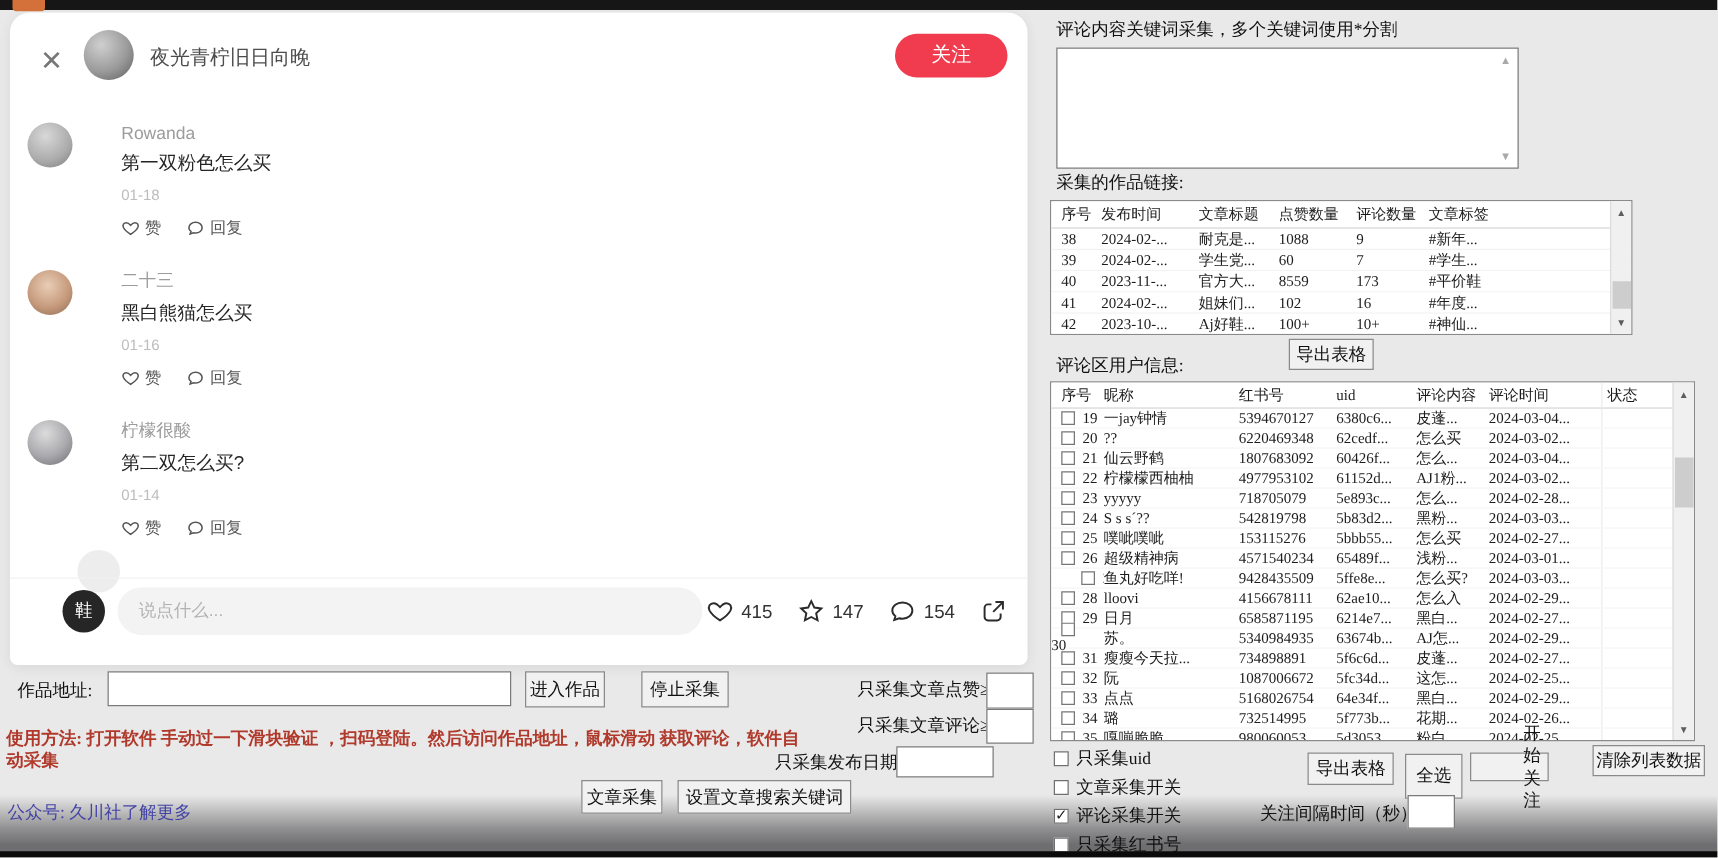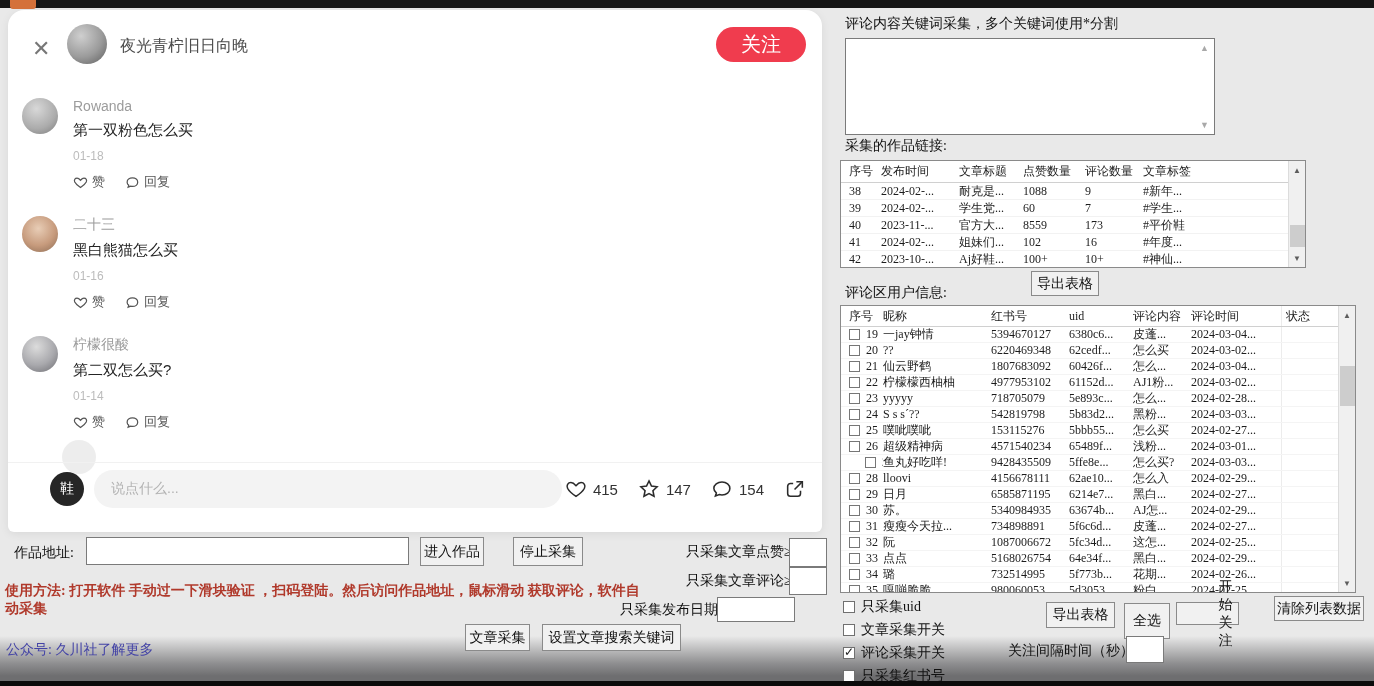--- a/index.html
+++ b/index.html
@@ -14,24 +14,24 @@
   .bottom-black { position:absolute; left:0; right:0; bottom:0; height:5px; background:#0b0b0b; z-index:6; }
 
   
   .panel { position:absolute; left:8px; top:10px; width:814px; height:522px; background:#fff;
     border-radius:16px 16px 6px 6px; box-shadow:0 2px 10px rgba(0,0,0,.07); z-index:2; overflow:hidden; }
   .close-x { position:absolute; left:24px; top:26px; font-size:22px; color:#777; cursor:pointer; }
   .author-avatar { position:absolute; left:59px; top:14px; width:40px; height:40px; border-radius:50%;
     background:radial-gradient(circle at 35% 30%, #cfcfcf 0%, #9b9b9b 55%, #5c5c5c 100%); }
   .author-name { position:absolute; left:112px; top:26px; font-size:16px; color:#4d4d4d; }
   .follow-btn { position:absolute; left:708px; top:17px; width:90px; height:35px; background:#f03c4e;
-    border:none; border-radius:18px; color:#fff; font-size:20px; display:flex; align-items:center; justify-content:center; cursor:pointer; }
+    border:none; border-radius:18px; color:#fff; font-size:16px; display:flex; align-items:center; justify-content:center; cursor:pointer; }
 
   .comments { position:absolute; left:14px; top:88px; width:640px; }
-  .comment { display:flex; margin-bottom:25px; }
+  .comment { display:flex; margin-bottom:25px;gap:24px; }
   .c-avatar { width:36px; height:36px; border-radius:50%; flex:0 0 36px;
     background:radial-gradient(circle at 40% 30%, #d8d8d8 0%, #ababab 60%, #7a7a7a 100%); }
   .comment:nth-child(2) .c-avatar { background:radial-gradient(circle at 45% 35%, #e8cdb6 0%, #c79b7d 55%, #8a6a52 100%); }
   .comment:nth-child(3) .c-avatar { background:radial-gradient(circle at 40% 30%, #dcdcdc 0%, #a9a9ad 55%, #6b6b70 100%); }
   .c-body { margin-left:15px; }
   .c-name { font-size:14px; color:#9c9c9c; }
   .c-text { font-size:15px; color:#242424; margin-top:7px; }
   .c-date { font-size:12px; color:#bcbcbc; margin-top:9px; }
   .c-actions { display:flex; align-items:center; gap:20px; margin-top:10px; color:#555; font-size:13px; }
   .c-act { display:flex; align-items:center; gap:4px; cursor:pointer; }
@@ -462,21 +462,21 @@
         </span>
         <span class="u1">日月</span>
         <span class="u2">6585871195</span>
         <span class="u3">6214e7...</span>
         <span class="u4">黑白...</span>
         <span class="u5">2024-02-27...</span>
         <span class="u6"></span>
       </div>
 
       <div class="trow">
-        <span class="u0" style="display:flex;align-items:center;padding-left:0;">
+        <span class="u0" style="display:flex;align-items:flex-start;padding-left:0;flex-direction:column;">
           <span class="rowcb"></span>
           <span class="u0n">30</span>
         </span>
         <span class="u1">苏。</span>
         <span class="u2">5340984935</span>
         <span class="u3">63674b...</span>
         <span class="u4">AJ怎...</span>
         <span class="u5">2024-02-29...</span>
         <span class="u6"></span>
       </div>

